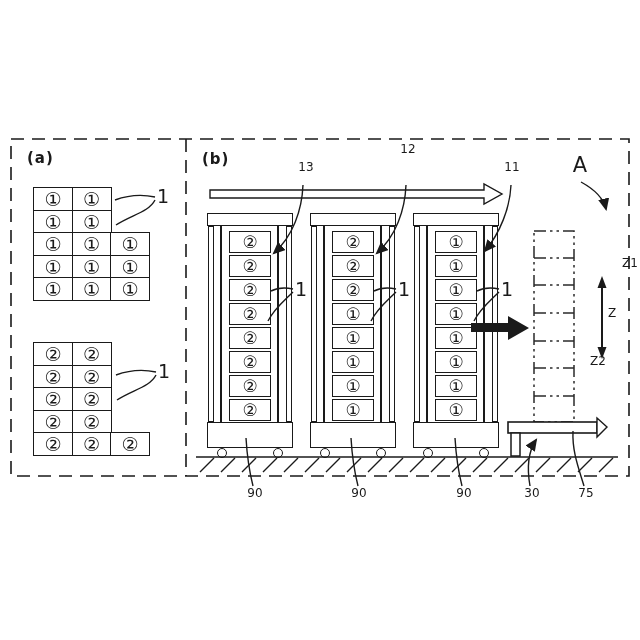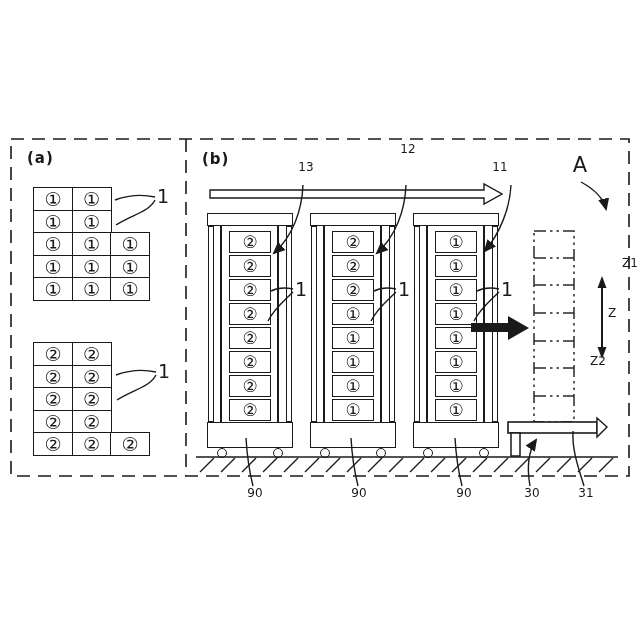--- a/index.html
+++ b/index.html
@@ -202,30 +202,30 @@
   </svg>
 
   <div class="lbl panel-lbl" style="left:27px;top:151px">(a)</div>
   <div class="lbl panel-lbl" style="left:202px;top:152px">(b)</div>
 
   <div class="lbl ref1" style="left:157px;top:187px">1</div>
   <div class="lbl ref1" style="left:158px;top:362px">1</div>
 
   <div class="lbl ctr" style="left:306px;top:161px">13</div>
   <div class="lbl ctr" style="left:408px;top:143px">12</div>
-  <div class="lbl ctr" style="left:500px;top:161px">11</div>
+  <div class="lbl ctr" style="left:512px;top:161px">11</div>
   <div class="lbl reflg ctr" style="left:580px;top:154px">A</div>
 
   <div class="lbl ref1" style="left:295px;top:280px">1</div>
   <div class="lbl ref1" style="left:398px;top:280px">1</div>
   <div class="lbl ref1" style="left:501px;top:280px">1</div>
 
   <div class="lbl ctr" style="left:630px;top:257px">Z1</div>
   <div class="lbl" style="left:608px;top:307px">Z</div>
   <div class="lbl ctr" style="left:598px;top:355px">Z2</div>
 
   <div class="lbl ctr" style="left:255px;top:487px">90</div>
   <div class="lbl ctr" style="left:359px;top:487px">90</div>
   <div class="lbl ctr" style="left:464px;top:487px">90</div>
   <div class="lbl ctr" style="left:532px;top:487px">30</div>
-  <div class="lbl ctr" style="left:586px;top:487px">31</div>
+  <div class="lbl ctr" style="left:586px;top:487px">75</div>
 
 </div>
 
 </body></html>

